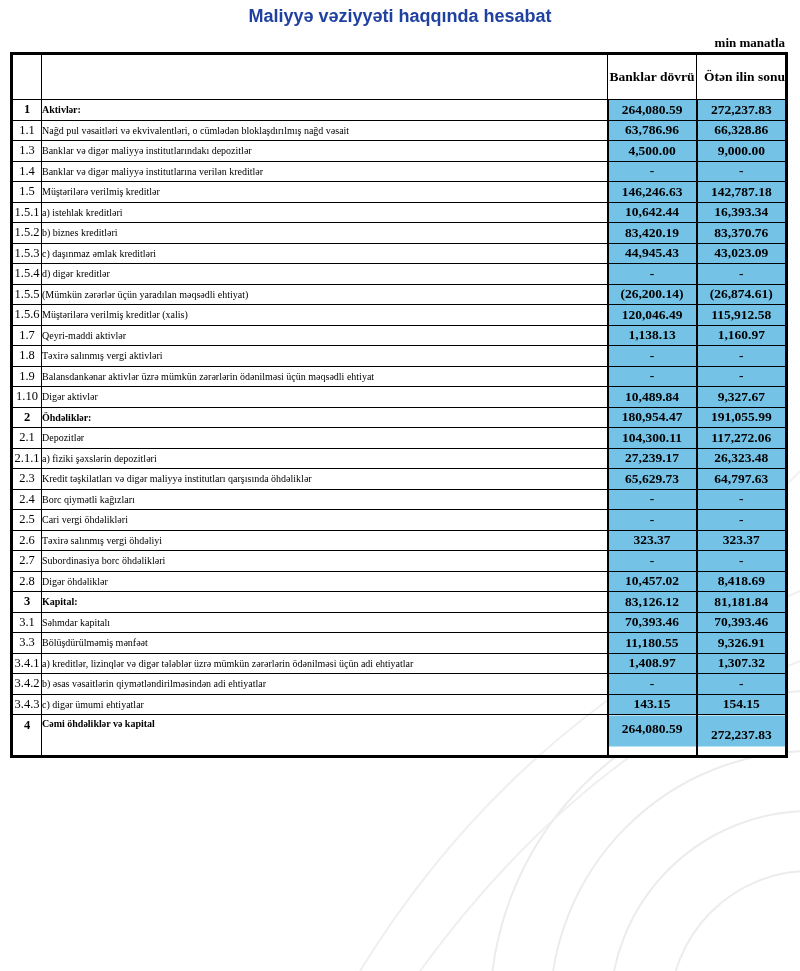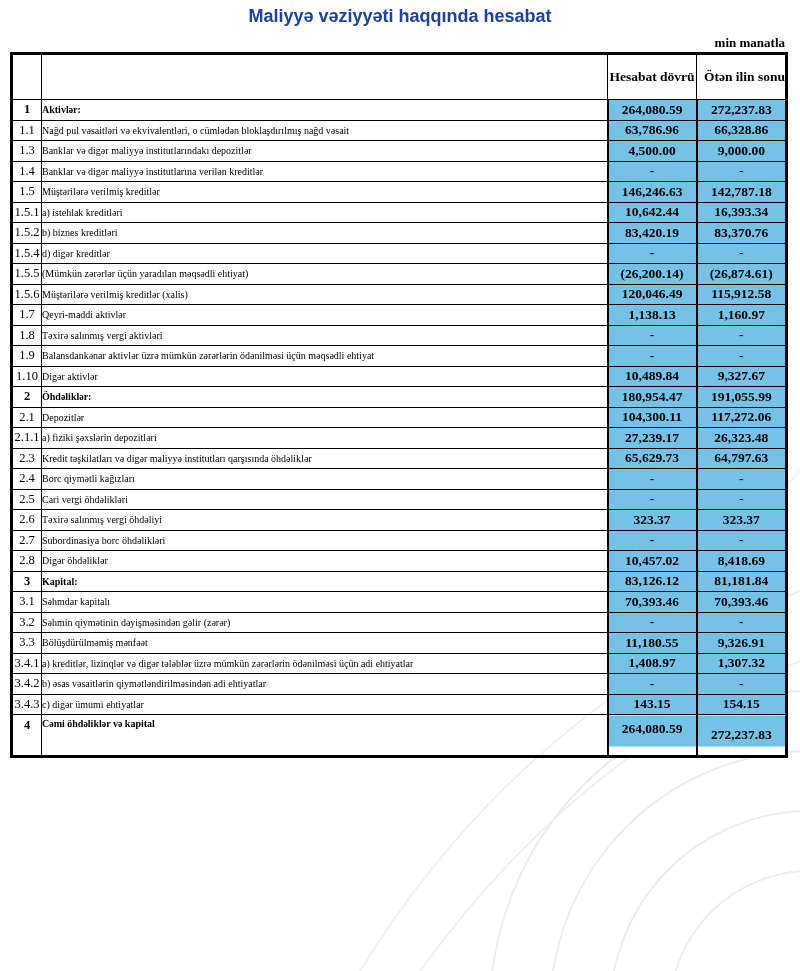--- a/index.html
+++ b/index.html
@@ -125,21 +125,21 @@
       <colgroup>
         <col class="w-no">
           <col class="w-label">
           <col class="w-val">
           <col class="w-val2">
       </colgroup>
       <thead>
         <tr>
           <th></th>
           <th></th>
-          <th class="h-current">Hesabat dövrü</th>
+          <th class="h-current">Banklar dövrü</th>
           <th class="h-previous">Ötən ilin sonu</th>
         </tr>
       </thead>
       <tbody>
           <tr class="section">
       <td class="c-no">1</td>
       <td class="c-label">Aktivlər:</td>
       <td class="c-val v1">264,080.59</td>
       <td class="c-val v2">272,237.83</td>
     </tr>
@@ -173,20 +173,26 @@
       <td class="c-val v1">10,642.44</td>
       <td class="c-val v2">16,393.34</td>
     </tr>
           <tr>
       <td class="c-no">1.5.2</td>
       <td class="c-label">b) biznes kreditləri</td>
       <td class="c-val v1">83,420.19</td>
       <td class="c-val v2">83,370.76</td>
     </tr>
           <tr>
+      <td class="c-no">1.5.3</td>
+      <td class="c-label">c) daşınmaz əmlak kreditləri</td>
+      <td class="c-val v1">44,945.43</td>
+      <td class="c-val v2">43,023.09</td>
+    </tr>
+          <tr>
       <td class="c-no">1.5.4</td>
       <td class="c-label">d) digər kreditlər</td>
       <td class="c-val v1">-</td>
       <td class="c-val v2">-</td>
     </tr>
           <tr>
       <td class="c-no">1.5.5</td>
       <td class="c-label">(Mümkün zərərlər üçün yaradılan məqsədli ehtiyat)</td>
       <td class="c-val v1">(26,200.14)</td>
       <td class="c-val v2">(26,874.61)</td>
@@ -281,26 +287,20 @@
       <td class="c-val v1">83,126.12</td>
       <td class="c-val v2">81,181.84</td>
     </tr>
           <tr>
       <td class="c-no">3.1</td>
       <td class="c-label">Səhmdar kapitalı</td>
       <td class="c-val v1">70,393.46</td>
       <td class="c-val v2">70,393.46</td>
     </tr>
           <tr>
-      <td class="c-no">3.2</td>
-      <td class="c-label">Səhmin qiymətinin dəyişməsindən gəlir (zərər)</td>
-      <td class="c-val v1">-</td>
-      <td class="c-val v2">-</td>
-    </tr>
-          <tr>
       <td class="c-no">3.3</td>
       <td class="c-label">Bölüşdürülməmiş mənfəət</td>
       <td class="c-val v1">11,180.55</td>
       <td class="c-val v2">9,326.91</td>
     </tr>
           <tr>
       <td class="c-no">3.4.1</td>
       <td class="c-label">a) kreditlər, lizinqlər və digər tələblər üzrə mümkün zərərlərin ödənilməsi üçün adi ehtiyatlar</td>
       <td class="c-val v1">1,408.97</td>
       <td class="c-val v2">1,307.32</td>

